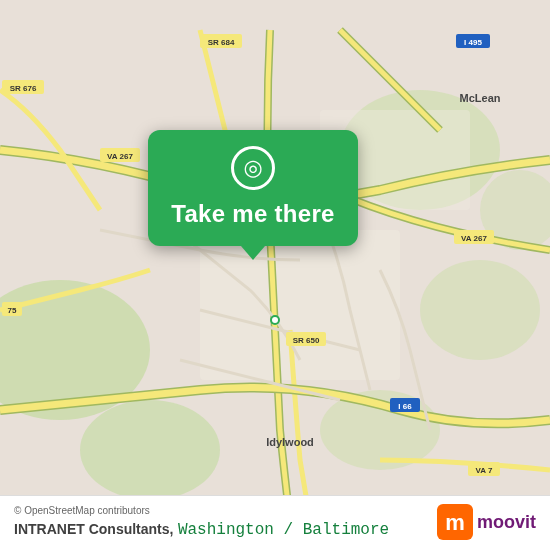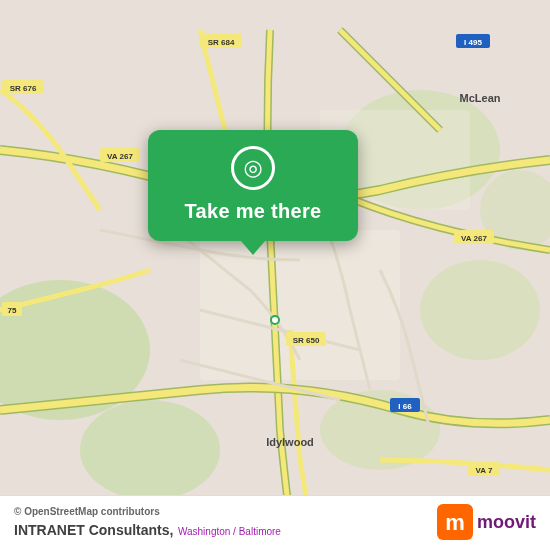--- a/index.html
+++ b/index.html
@@ -61,21 +61,21 @@
     }
 
     .pin-icon {
       color: white;
       font-size: 22px;
       line-height: 1;
     }
 
     .take-me-there-btn {
       color: white;
-      font-size: 20px;
+      font-size: 24px;
       font-weight: bold;
       letter-spacing: 0.3px;
       background: none;
       border: none;
       cursor: pointer;
       text-align: center;
     }
 
     
     .bottom-bar {
@@ -94,32 +94,32 @@
 
     .bottom-left {
       display: flex;
       flex-direction: column;
     }
 
     .osm-credit {
       font-size: 10px;
       color: #666;
       margin-bottom: 4px;
-      font-weight: bold;
     }
 
     .company-name {
       font-size: 14px;
       font-weight: bold;
       color: #404040;
     }
 
     .location-text {
-      font-size: 10px;
-      color: #a21caf;
+      font-size: 16px;
+      color: #15803d;
+      font-family: Liberation Mono, monospace;
     }
 
     .moovit-logo {
       display: flex;
       align-items: center;
       gap: 4px;
     }
 
     .moovit-icon {
       width: 36px;

